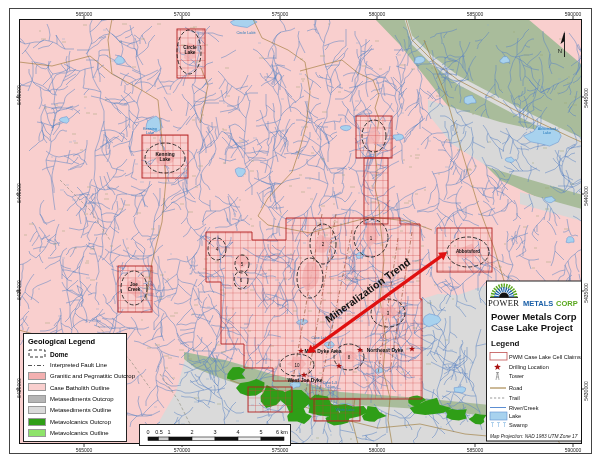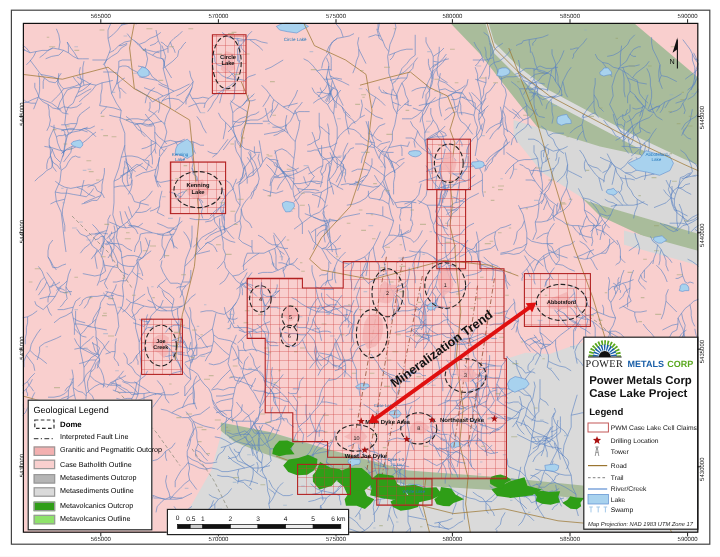--- a/index.html
+++ b/index.html
@@ -1,20 +1,20 @@
 <!DOCTYPE html>
 <html><head><meta charset="utf-8"><style>
 * { margin:0; padding:0; box-sizing:border-box; }
 body { width:600px; height:464px; background:#fff; font-family:"Liberation Sans", sans-serif; position:relative; overflow:hidden; }
 .outer { position:absolute; left:9px; top:8px; width:583px; height:446px; border:1px solid #444; }
 .frame { position:absolute; left:19px; top:19px; width:563px; height:425px; border:1.5px solid #111; }
 .coord { position:absolute; font-size:5px; color:#222; }
 .coordv { position:absolute; font-size:5px; color:#222; transform:rotate(-90deg); transform-origin:center; width:30px; text-align:center; }
 .legend1 { position:absolute; left:23px; top:333px; width:104px; height:109px; background:#fff; border:1px solid #222; font-size:6px; }
-.legend1 .t { font-size:7.5px; font-weight:normal; margin:3px 0 2px 4px; }
+.legend1 .t { font-size:7.5px; font-weight:bold; margin:3px 0 2px 4px; }
 .l1row { position:relative; height:11.4px; }
 .l1row .sw { position:absolute; left:4px; top:1.2px; width:18px; height:8px; border:0.5px solid #999; }
 .l1row .tx { position:absolute; left:26px; top:2.5px; white-space:nowrap; }
 .sbar { position:absolute; left:139px; top:424px; width:152px; height:22px; background:#fff; border:1px solid #222; }
 </style></head><body>
 <svg width="600" height="464" style="position:absolute;left:0;top:0">
 <defs>
 <pattern id="cg" width="7.5" height="7.5" patternUnits="userSpaceOnUse">
 <path d="M0,0 H7.5 M0,0 V7.5" stroke="#cc3a3a" stroke-width="0.55" fill="none"></path>
 </pattern>

